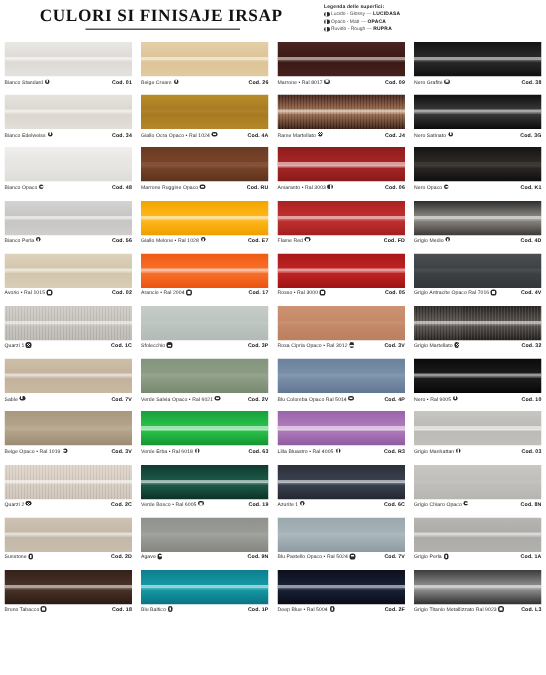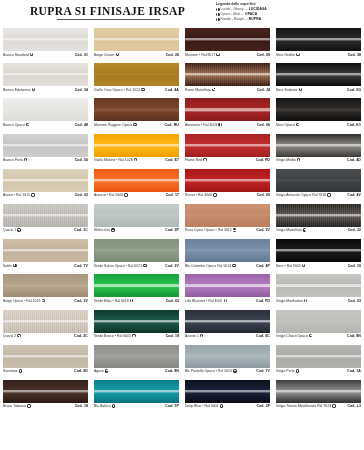--- a/index.html
+++ b/index.html
@@ -102,21 +102,21 @@
     font-size:3.5px;line-height:4.4px;font-weight:bold;color:#111;
     white-space:nowrap;letter-spacing:.1px;
   }
 </style>
 </head>
 <body>
 
 <div class="page">
 
   <div class="header">
-    <div class="title">RUPRA SI FINISAJE  IRSAP</div>
+    <div class="title">CULORI SI FINISAJE  IRSAP</div>
     <div class="title-rule"></div>
     <div class="legend">
       <div class="legend-title">Legenda delle superfici:</div>
       <div id="legend-rows">
           <div class="legend-row">
             <span class="lg-sym glossy"></span>
             <span class="lg-name">Lucido - Glossy</span>
             <span class="lg-dash">—</span>
             <span class="lg-code">LUCIDASA</span>
           </div>

